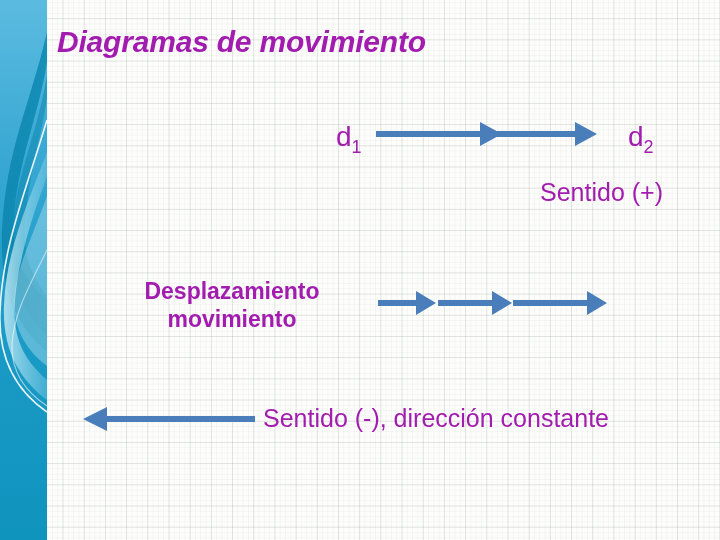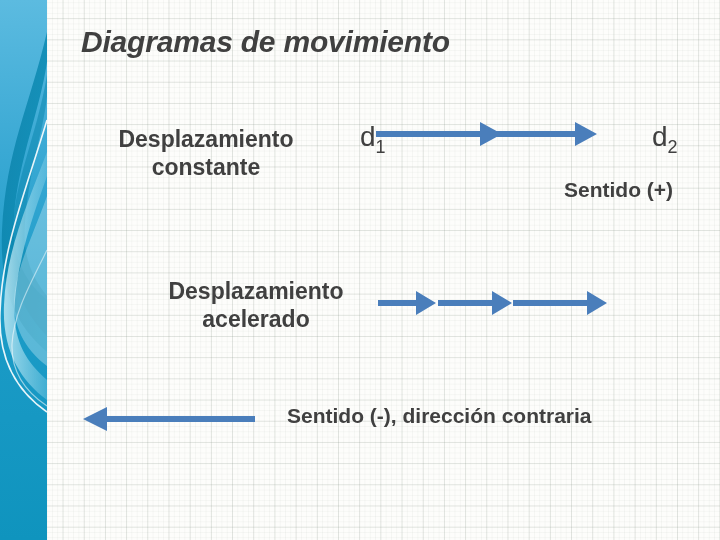--- a/index.html
+++ b/index.html
@@ -32,21 +32,21 @@
   
   #sidebar {
     position: absolute;
     left: 0; top: 0;
     width: 47px; height: 540px;
     overflow: hidden;
   }
   #sidebar svg { display:block; }
 
   
-  .txt { position: absolute; color: #404040; white-space: nowrap; margin-left: 24px; }
+  .txt { position: absolute; color: #a21caf; white-space: nowrap; }
 
   #title {
     left: 57px; top: 25px;
     font-size: 30px;
     font-weight: bold;
     font-style: italic;
     letter-spacing: -0.2px;
   }
 
   .label-bold {
@@ -60,22 +60,22 @@
   #label-constante { left: 57px; top: 125px; width: 250px; }
   #label-acelerado { left: 96px; top: 277px; width: 272px; }
 
   .dlabel { font-size: 28px; font-weight: normal; text-align: center; }
   .dlabel sub { font-size: 18px; }
 
   #d1 { left: 336px; top: 121px; }
   #d2 { left: 628px; top: 121px; }
 
   .plain {
-    font-size: 21px;
-    font-weight: bold;
+    font-size: 25px;
+    font-weight: normal;
   }
   #sentido-pos { left: 540px; top: 178px; }
   #sentido-neg { left: 263px; top: 404px; }
 
   
   .arrow { position: absolute; }
 </style>
 </head>
 <body>
 
@@ -112,46 +112,45 @@
       <path d="M47,152 C29,200 6,250 4,305 C2,350 20,380 47,400 L47,380
                C24,360 12,338 15,300 C19,252 36,208 47,176 Z" fill="url(#waveB)"></path>
       <path d="M47,120 C26,190 2,248 0,312 C-2,360 18,392 47,412" fill="none" stroke="#ffffff" stroke-width="1.6" opacity="0.9"></path>
       <path d="M47,250 C30,285 14,312 12,344 C11,372 26,392 47,406" fill="none" stroke="#ffffff" stroke-width="1.2" opacity="0.55"></path>
       <path d="M47,196 C32,238 16,268 14,300 C13,330 28,352 47,366" fill="#d7f0f8" opacity="0.35"></path>
     </svg>
   </div>
 
   <div class="txt" id="title">Diagramas de movimiento</div>
 
-  <div class="txt label-bold" id="label-constante">Desplazamiento constante</div>
 
   <div class="txt dlabel" id="d1"><span>d</span><sub>1</sub></div>
 
   <div class="txt dlabel" id="d2"><span>d</span><sub>2</sub></div>
 
   <svg class="arrow" style="left:376px; top:121px;" width="126" height="26" viewBox="0 0 126 26">
     <path d="M0,10 L104,10 L104,1 L126,13 L104,25 L104,16 L0,16 Z" fill="#4a7ebb"></path>
   </svg>
   <svg class="arrow" style="left:471px; top:121px;" width="126" height="26" viewBox="0 0 126 26">
     <path d="M0,10 L104,10 L104,1 L126,13 L104,25 L104,16 L0,16 Z" fill="#4a7ebb"></path>
   </svg>
 
   <div class="txt plain" id="sentido-pos">Sentido (+)</div>
 
-  <div class="txt label-bold" id="label-acelerado">Desplazamiento acelerado</div>
+  <div class="txt label-bold" id="label-acelerado">Desplazamiento movimiento</div>
 
   <svg class="arrow" style="left:378px; top:291px;" width="58" height="24" viewBox="0 0 58 24">
     <path d="M0,9 L38,9 L38,0 L58,12 L38,24 L38,15 L0,15 Z" fill="#4a7ebb"></path>
   </svg>
   <svg class="arrow" style="left:438px; top:291px;" width="74" height="24" viewBox="0 0 74 24">
     <path d="M0,9 L54,9 L54,0 L74,12 L54,24 L54,15 L0,15 Z" fill="#4a7ebb"></path>
   </svg>
   <svg class="arrow" style="left:513px; top:291px;" width="94" height="24" viewBox="0 0 94 24">
     <path d="M0,9 L74,9 L74,0 L94,12 L74,24 L74,15 L0,15 Z" fill="#4a7ebb"></path>
   </svg>
 
   <svg class="arrow" style="left:83px; top:406px;" width="172" height="26" viewBox="0 0 172 26">
     <path d="M172,10 L24,10 L24,1 L0,13 L24,25 L24,16 L172,16 Z" fill="#4a7ebb"></path>
   </svg>
 
-  <div class="txt plain" id="sentido-neg">Sentido (-), dirección contraria</div>
+  <div class="txt plain" id="sentido-neg">Sentido (-), dirección constante</div>
 
 </div>
 
 </body></html>

